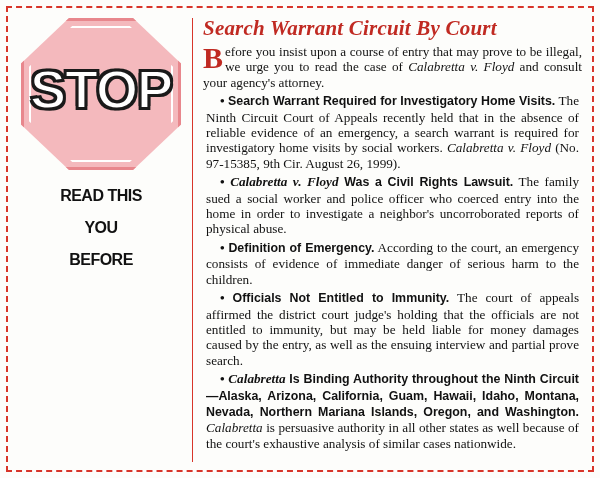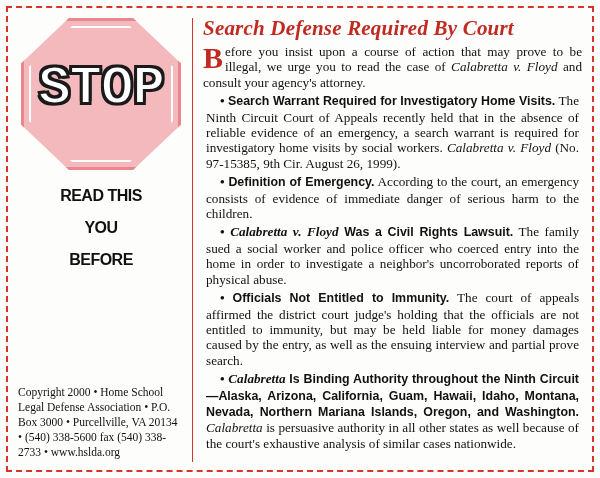--- a/index.html
+++ b/index.html
@@ -75,21 +75,21 @@
     border: 2px solid #ffffff;
     box-sizing: border-box;
     clip-path: polygon(30% 0%, 70% 0%, 100% 30%, 100% 70%, 70% 100%, 30% 100%, 0% 70%, 0% 30%);
   }
   .stop-text {
     position: absolute;
     left: 0;
     top: 44px;
     width: 160px;
     text-align: center;
-    font-family: Liberation Mono, monospace;
+    font-family: Liberation Sans, sans-serif;
     font-weight: bold;
     font-size: 54px;
     line-height: 54px;
     letter-spacing: -1px;
     color: #ffffff;
     -webkit-text-stroke: 2px #1a1a1a;
     text-shadow:
       -2px -2px 0 #1a1a1a,
       2px -2px 0 #1a1a1a,
       -2px 2px 0 #1a1a1a,
@@ -199,37 +199,36 @@
       </div>
 
       <div class="headline">
         <div class="line">READ THIS</div>
         <div class="line">YOU</div>
         <div class="line">BEFORE</div>
       </div>
 
       <div class="left-spacer"></div>
 
-      <div class="address">Copyright 2000 • Home School Legal Defense Association • P.O. Box 3000 • Purcellville, VA  20134 • (540) 338-5600 fax (540) 338-2733 • www.hslda.org</div>
     </div>
 
     <div class="divider"></div>
 
     <div class="right-col">
-      <div class="title">Search Defense Required By Court</div>
+      <div class="title">Search Warrant Circuit By Court</div>
 
       <div class="body-text">
 
-        <p class="para"><span class="dropcap">B</span><span>efore you insist upon a course of action that may prove to be illegal, we urge you to read the case of </span><i>Calabretta v. Floyd</i><span> and consult your agency's attorney.</span></p>
+        <p class="para"><span class="dropcap">B</span><span>efore you insist upon a course of entry that may prove to be illegal, we urge you to read the case of </span><i>Calabretta v. Floyd</i><span> and consult your agency's attorney.</span></p>
 
         <p class="bullet-para"><span class="bull">•</span> <b class="hd">Search Warrant Required for Investigatory Home Visits.</b><span> The Ninth Circuit Court of Appeals recently held that in the absence of reliable evidence of an emergency, a search warrant is required for investigatory home visits by social workers. </span><i>Calabretta v. Floyd</i><span> (No. 97-15385, 9th Cir. August 26, 1999).</span></p>
 
+        <p class="bullet-para"><span class="bull">•</span> <span class="hd-i">Calabretta v. Floyd</span><b class="hd"> Was a Civil Rights Lawsuit.</b><span> The family sued a social worker and police officer who coerced entry into the home in order to investigate a neighbor's uncorroborated reports of physical abuse.</span></p>
+
         <p class="bullet-para"><span class="bull">•</span> <b class="hd">Definition of Emergency.</b><span> According to the court, an emergency consists of evidence of immediate danger of serious harm to the children.</span></p>
-
-        <p class="bullet-para"><span class="bull">•</span> <span class="hd-i">Calabretta v. Floyd</span><b class="hd"> Was a Civil Rights Lawsuit.</b><span> The family sued a social worker and police officer who coerced entry into the home in order to investigate a neighbor's uncorroborated reports of physical abuse.</span></p>
 
         <p class="bullet-para"><span class="bull">•</span> <b class="hd">Officials Not Entitled to Immunity.</b><span> The court of appeals affirmed the district court judge's holding that the officials are not entitled to immunity, but may be held liable for money damages caused by the entry, as well as the ensuing interview and partial prove search.</span></p>
 
         <p class="bullet-para"><span class="bull">•</span> <span class="hd-i">Calabretta</span><b class="hd"> Is Binding Authority throughout the Ninth Circuit—Alaska, Arizona, California, Guam, Hawaii, Idaho, Montana, Nevada, Northern Mariana Islands, Oregon, and Washington.</b><span> </span><i>Calabretta</i><span> is persuasive authority in all other states as well because of the court's exhaustive analysis of similar cases nationwide.</span></p>
 
       </div>
     </div>
 
   </div>
 </div>

